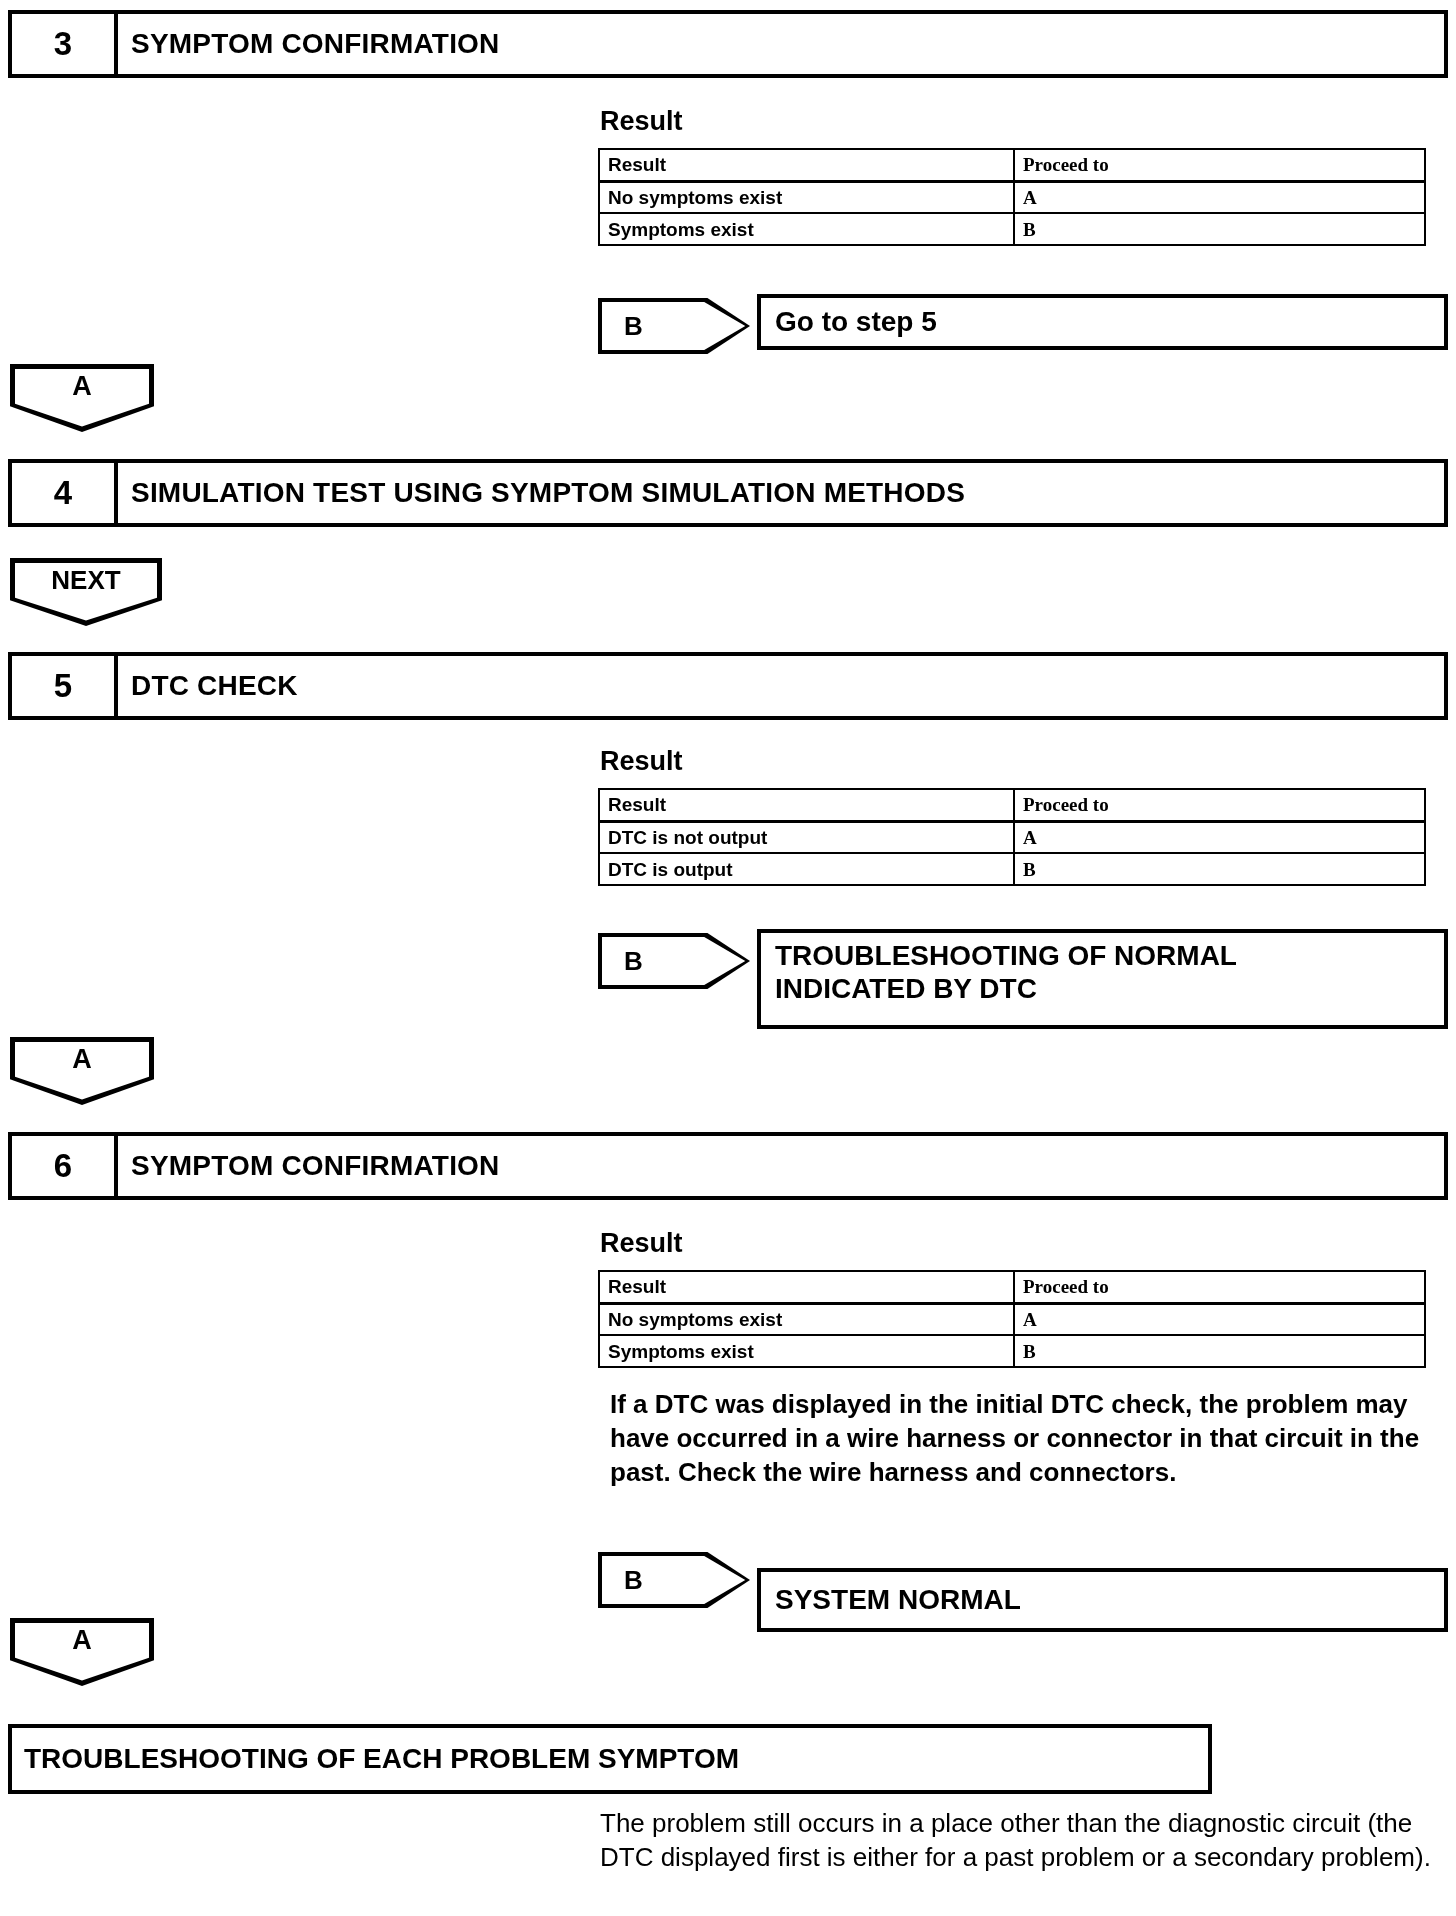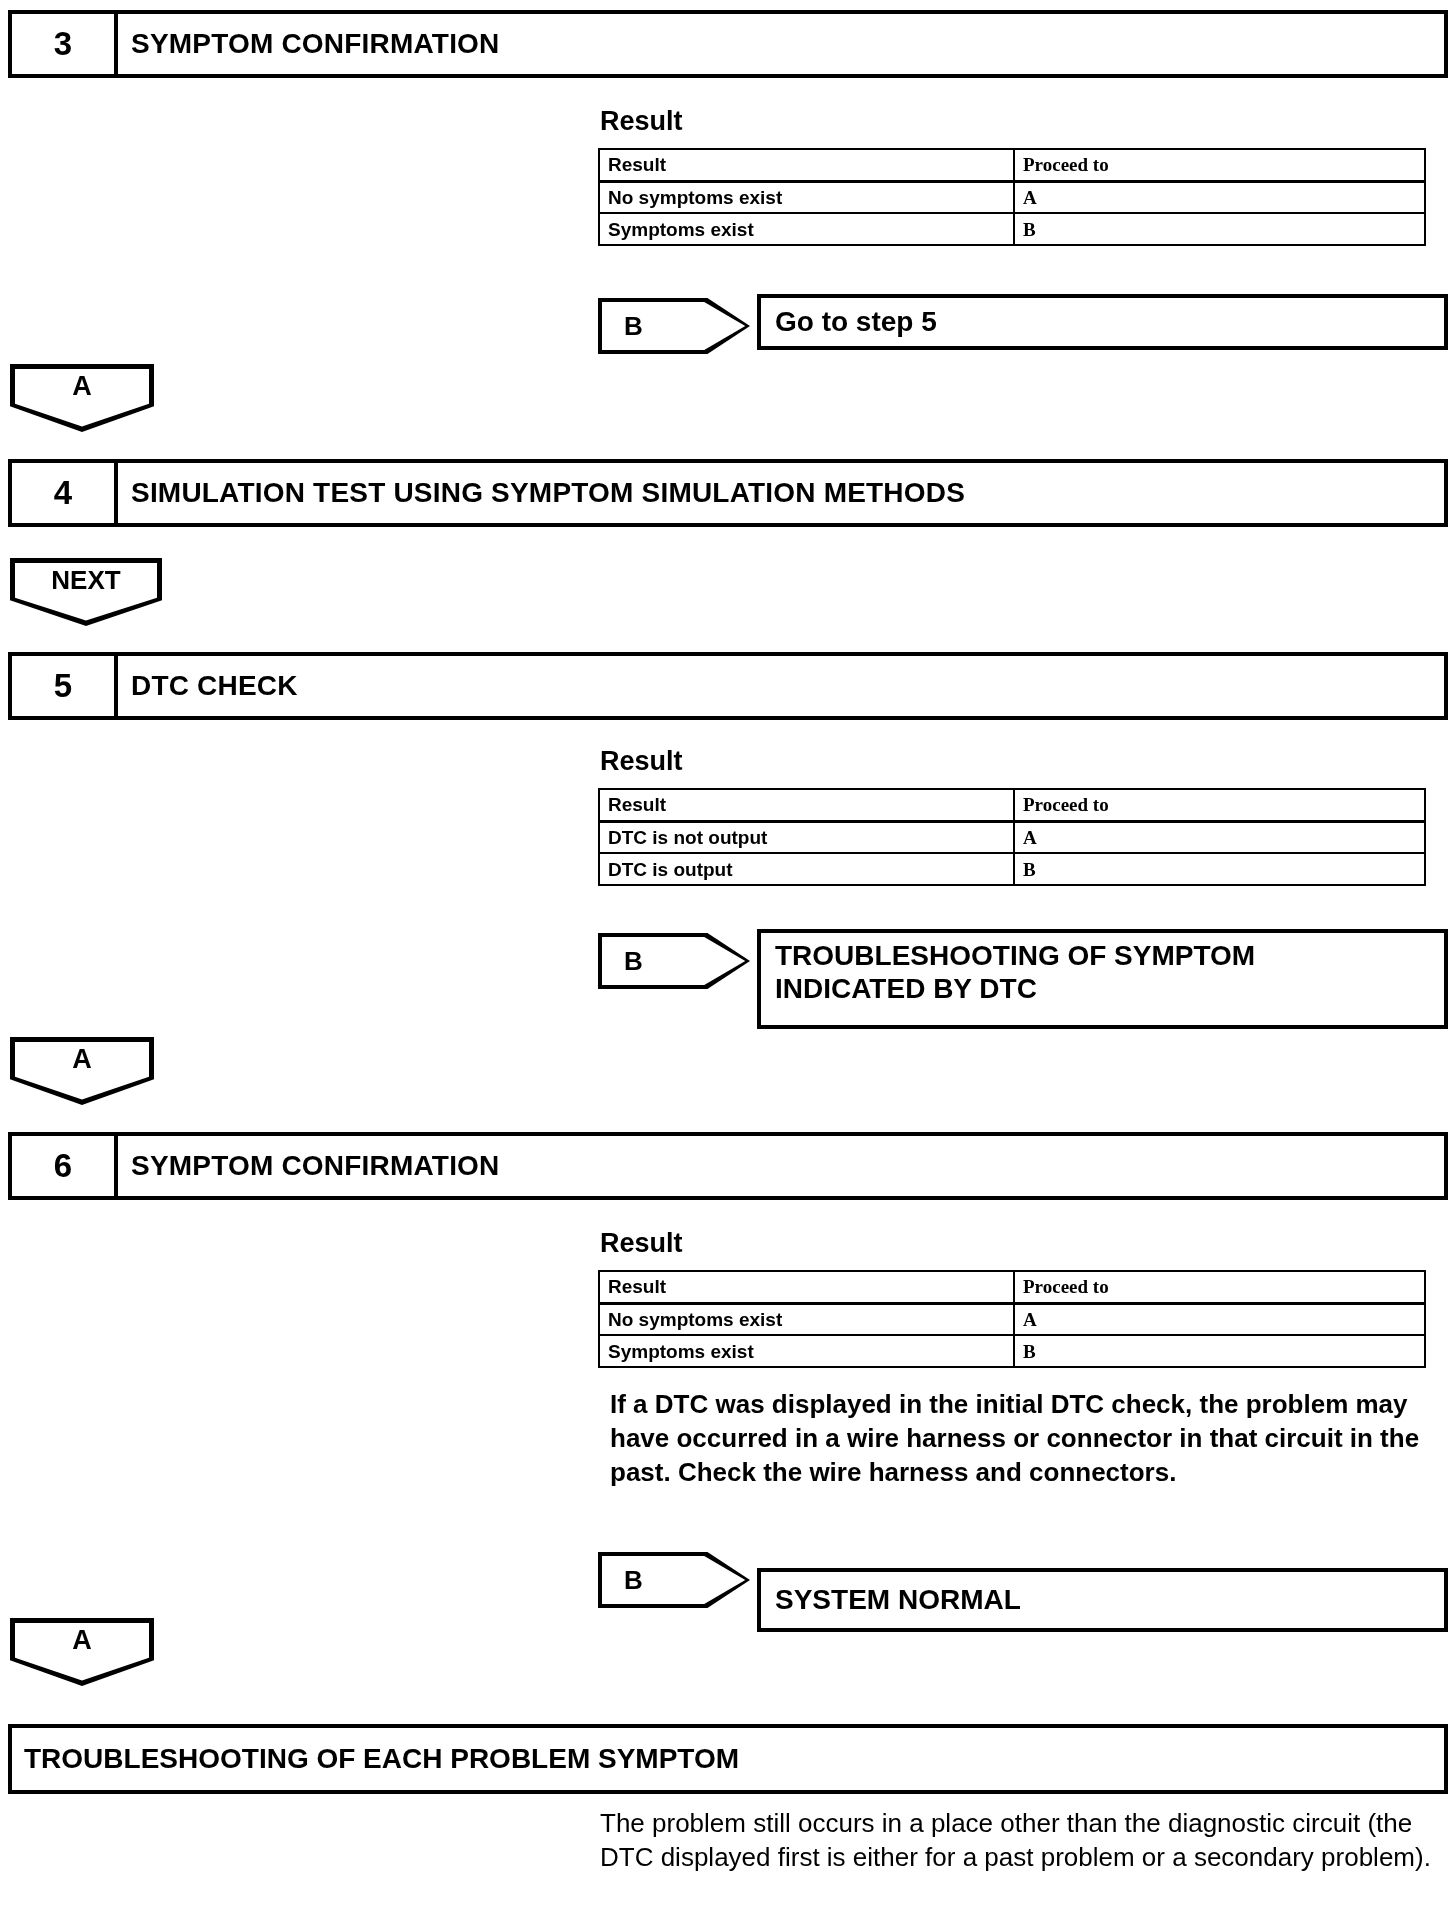--- a/index.html
+++ b/index.html
@@ -154,21 +154,21 @@
     width: 840px;
     font-size: 26px;
     font-weight: normal;
     line-height: 1.32;
   }
 
   
   .full-box {
     position: absolute;
     left: 8px;
-    width: 1440px;
+    width: 1204px;
     border: 4px solid #000;
     background: #fff;
     display: flex;
     align-items: center;
     padding-left: 12px;
     font-size: 28px;
     font-weight: bold;
   }
 </style>
 </head>
@@ -248,21 +248,21 @@
 </tbody>
   </table>
 
 <div class="branch-arrow" style="top:933px;height:56px;">
   <div class="inner">
     <span class="lbl">B</span>
   </div>
 </div>
 <div class="branch-box two-line" style="top:929px;height:100px;">
   <div>
-    <div>TROUBLESHOOTING OF SYMPTOM</div>
+    <div>TROUBLESHOOTING OF NORMAL</div>
     <div>INDICATED BY DTC</div>
   </div>
 </div>
 
 <div class="conn" style="top:1037px;">
   <div class="inner"></div>
   <div class="lbl">A</div>
 </div>
 
 <div class="step-bar" style="top:1132px;">

